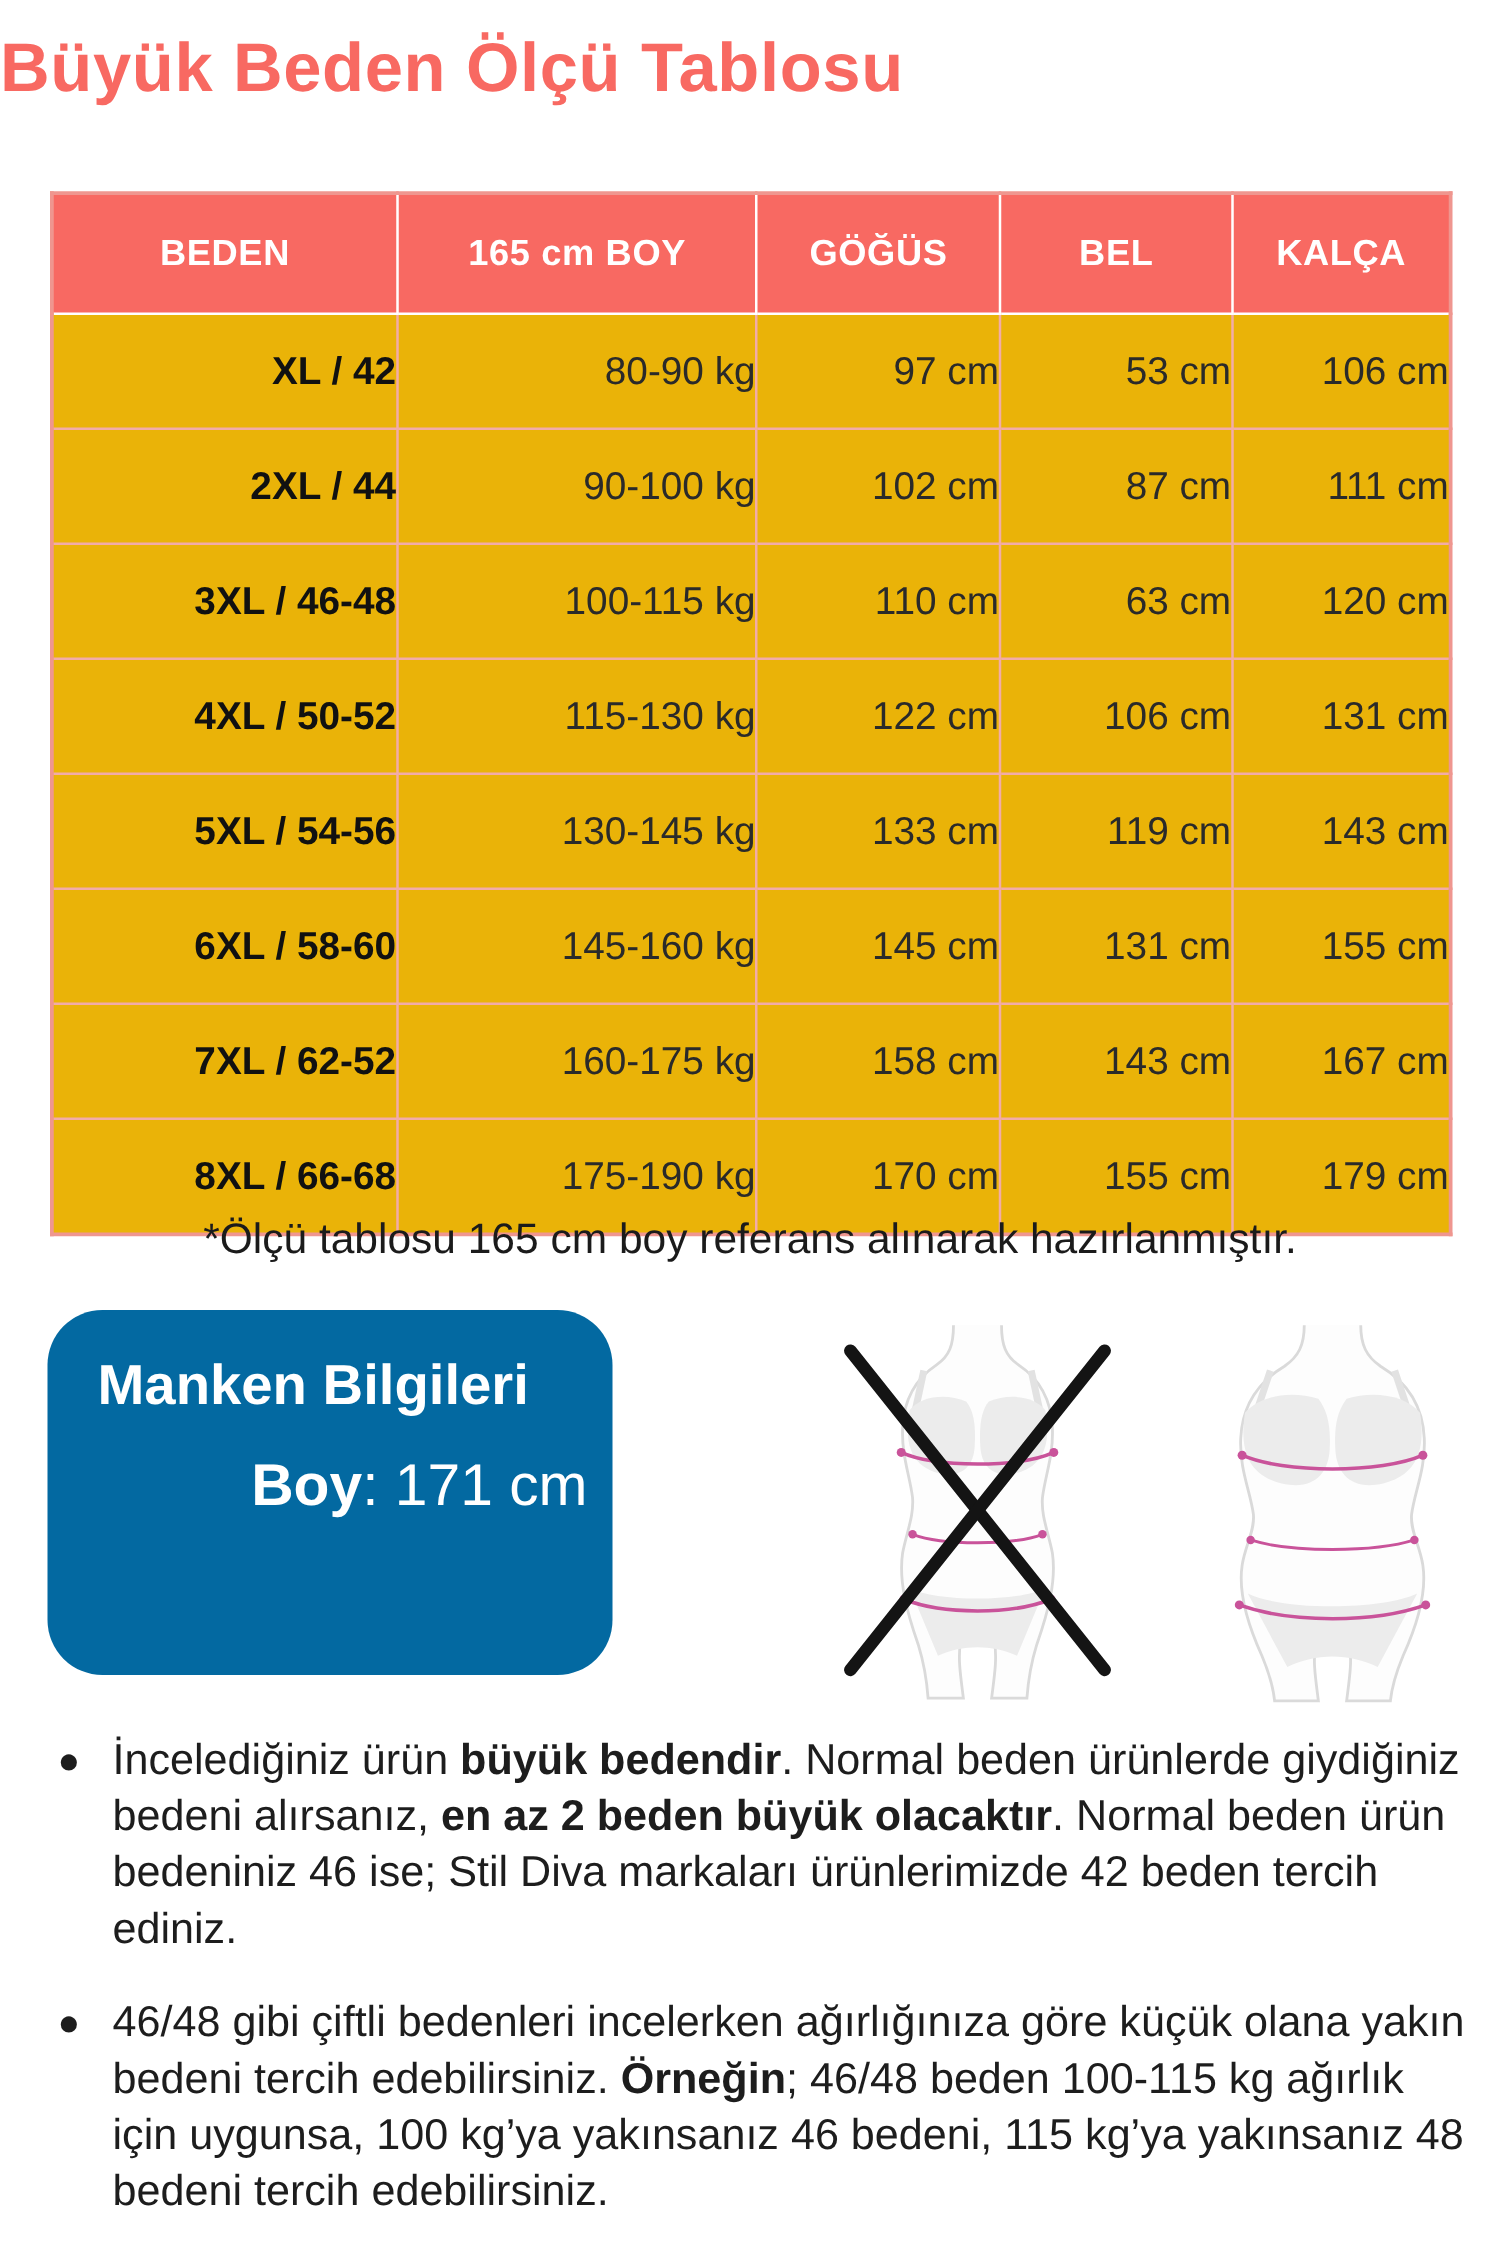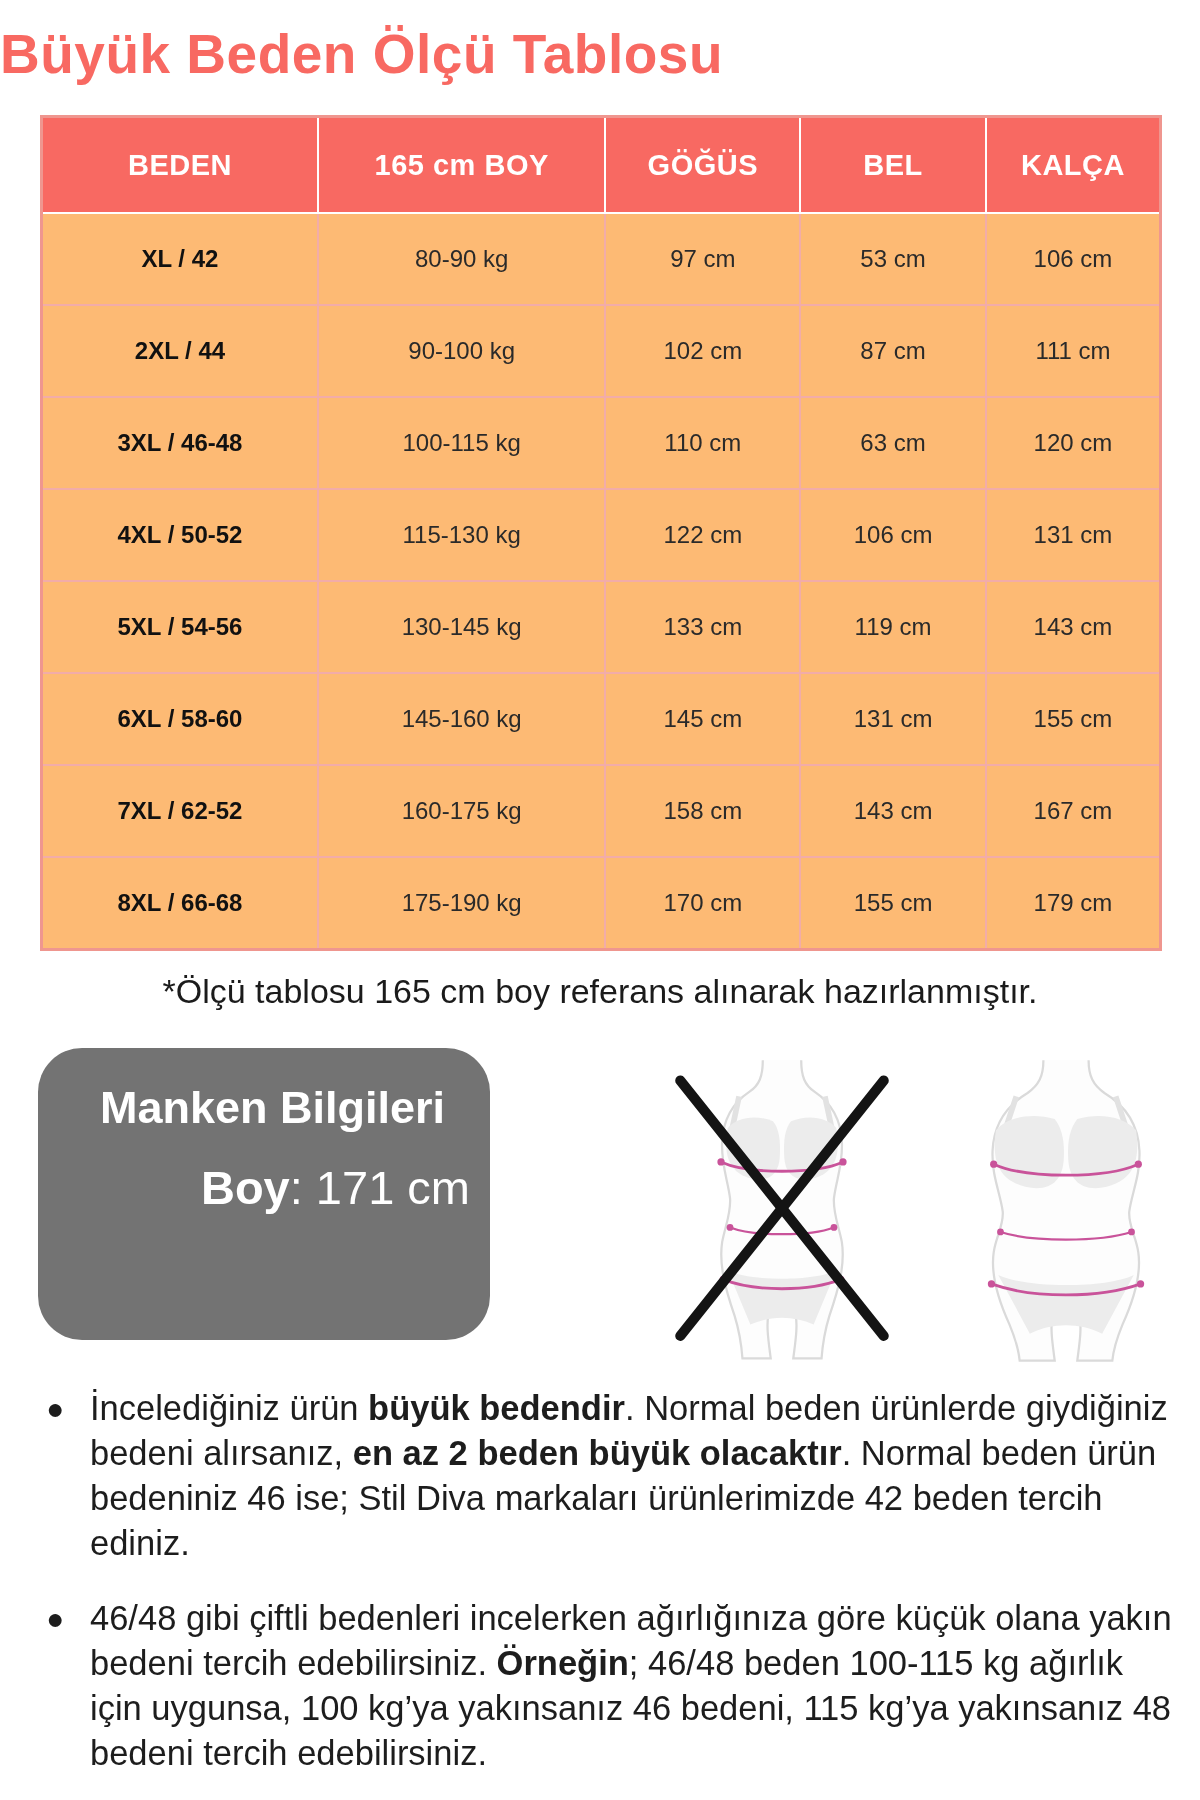--- a/index.html
+++ b/index.html
@@ -18,35 +18,35 @@
   }
   .size-table th,.size-table td{
     border:2px solid #F2ACA8;text-align:center;vertical-align:middle;padding:0;
   }
   .size-table th{
     background:#F86962;color:#ffffff;font-size:29px;font-weight:bold;
     height:94px;letter-spacing:.5px;border-color:#ffffff;border-top:none;
   }
   .size-table th:first-child{border-left:none;}
   .size-table th:last-child{border-right:none;}
-  .size-table{border:3px solid #EF968F;}
+  .size-table{border:3px solid #EF968F;margin-top:38px;}
   .size-table td{
-    background:#fdba74;color:#2a2a2a;font-size:24px;height:90px;
+    background:#eab308;color:#2a2a2a;font-size:31px;height:90px;text-align:right;
   }
   .size-table td.size-col{font-weight:bold;color:#111111;}
   
   .footnote{
     position:absolute;top:972px;left:0;width:1200px;text-align:center;
     font-size:34px;color:#1b1b1b;
   }
   
   .model-box{
     position:absolute;left:38px;top:1048px;width:452px;height:292px;
-    background:#737373;border-radius:44px;color:#ffffff;box-sizing:border-box;
-    padding:34px 20px 0 62px;
+    background:#0369a1;border-radius:44px;color:#ffffff;box-sizing:border-box;
+    padding:34px 20px 0 40px;
   }
   .model-title{font-size:45px;font-weight:bold;margin:0 0 26px 0;}
   .model-line{font-size:47px;margin:0 0 13px 0;text-align:right;}
   .model-line .lbl{font-weight:bold;}
   
   .figure{position:absolute;top:1058px;height:305px;}
   .figure.wrong{left:648px;width:268px;}
   .figure.correct{left:938px;width:256px;}
   .figure svg{width:100%;height:100%;}
   

